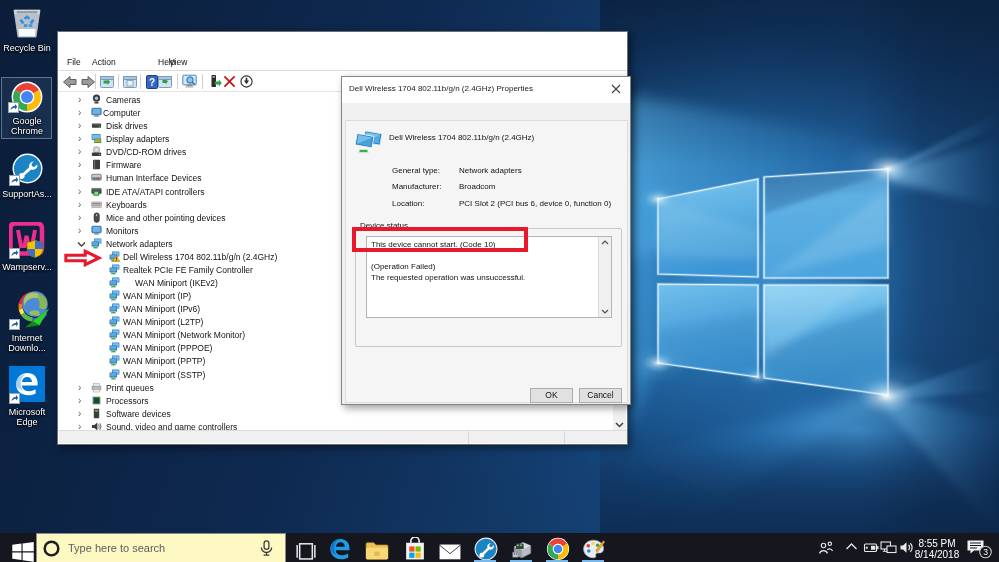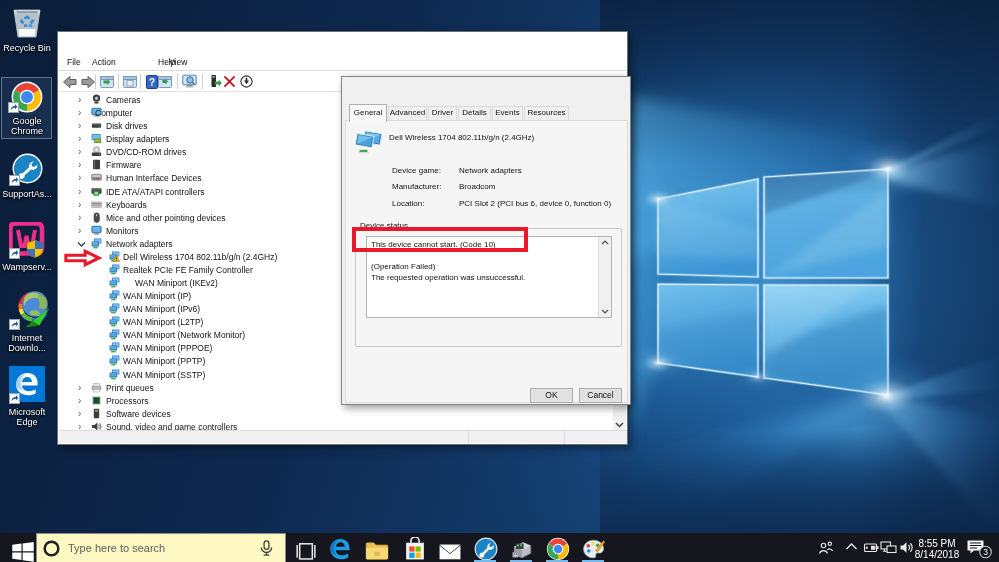--- a/index.html
+++ b/index.html
@@ -340,21 +340,21 @@
           <span class="tlabel" style="left:47px;">Cameras</span>
         </div>
 <div class="trow" style="top:15.1px;">
           <span class="chev" style="left:19px;">›</span>
           <svg class="ticon" style="left:32px;top:0px" width="11" height="11" viewBox="0 0 11 11">
             <rect x="0.8" y="1.2" width="9.4" height="6.6" rx="0.8" fill="#2c82c9" stroke="#1d5d94" stroke-width="0.6"></rect>
             <rect x="1.6" y="2" width="7.8" height="4.9" fill="#6db3e8"></rect>
             <rect x="3.4" y="8" width="4.2" height="0.9" fill="#8a8a8a"></rect>
             <rect x="2.6" y="9" width="5.8" height="1" fill="#b9b9b9"></rect>
           </svg>
-          <span class="tlabel" style="left:36px;">Computer</span>
+          <span class="tlabel" style="left:44px;">Computer</span>
         </div>
 <div class="trow" style="top:28.1px;">
           <span class="chev" style="left:19px;">›</span>
           <svg class="ticon" style="left:32px;top:0px" width="11" height="11" viewBox="0 0 11 11">
             <rect x="0.9" y="3.4" width="9.2" height="4.4" rx="0.7" fill="#3c3c3c"></rect>
             <rect x="1.4" y="4" width="8.2" height="1.2" fill="#5a5a5a"></rect>
             <circle cx="8.4" cy="6.6" r="0.8" fill="#39b54a"></circle>
           </svg>
           <span class="tlabel" style="left:47px;">Disk drives</span>
         </div>
@@ -593,43 +593,41 @@
       <div style="position:absolute;left:409px;top:0;width:1px;height:13px;background:#dadada;"></div>
       <div style="position:absolute;left:505px;top:0;width:1px;height:13px;background:#dadada;"></div>
     </div>
   </div>
 
   <svg id="redarrow" class="abs" style="left:63px;top:249px;z-index:70" width="39" height="18" viewBox="0 0 42 20">
     <path d="M2.5 7 L24 7 L24 2.5 L39.5 10 L24 17.5 L24 13 L2.5 13 Z" fill="#fff" stroke="#e8192c" stroke-width="3.4" stroke-linejoin="miter"></path>
   </svg>
 
   <div id="dlg" class="abs">
-    <div id="dlg-tabs">
-      <div class="tab active" style="left:5px;width:38px;">General</div>
-      <div class="tab" style="left:44px;width:39px;">Advanced</div>
-      <div class="tab" style="left:84px;width:29px;">Driver</div>
-      <div class="tab" style="left:114px;width:33px;">Details</div>
-      <div class="tab" style="left:148px;width:31px;">Events</div>
-      <div class="tab" style="left:180px;width:45px;">Resources</div>
+    <div id="dlg-title">
+      <span class="t">Dell Wireless 1704 802.11b/g/n (2.4GHz) Properties</span>
+      <svg style="position:absolute;right:6px;top:4px;" width="16" height="16" viewBox="0 0 16 16">
+          <path d="M4 4 L12 12 M12 4 L4 12" stroke="#404040" stroke-width="1.1"></path>
+        </svg>
     </div>
     <div id="dlg-page">
       <svg style="position:absolute;left:9px;top:10px;" width="28" height="24" viewBox="0 0 28 24">
         <g transform="rotate(10 13 10)">
           <rect x="8.5" y="0.5" width="17" height="11.5" fill="#2d7dbd" stroke="#e8f2fa" stroke-width="0.8"></rect>
           <rect x="10" y="1.8" width="14" height="8.8" fill="#55abdf"></rect>
           <polygon points="10,1.8 24,1.8 10,10.6" fill="#7cc4ec"></polygon>
           <rect x="1" y="4.5" width="17" height="11.5" fill="#2d7dbd" stroke="#f2f8fc" stroke-width="0.8"></rect>
           <rect x="2.5" y="5.8" width="14" height="8.8" fill="#4aa0da"></rect>
           <polygon points="2.5,5.8 16.5,5.8 2.5,14.6" fill="#74c0ea"></polygon>
         </g>
         <rect x="4.5" y="18.8" width="8" height="2.6" fill="#3fae49"></rect>
         <rect x="3" y="21.2" width="11" height="1.2" fill="#e0e0e0"></rect>
       </svg>
       <span class="dtext" style="left:43px;top:12px;">Dell Wireless 1704 802.11b/g/n (2.4GHz)</span>
-      <span class="dtext" style="left:46px;top:45px;">Device game:</span>
+      <span class="dtext" style="left:46px;top:45px;">General type:</span>
       <span class="dtext" style="left:113px;top:45px;">Network adapters</span>
       <span class="dtext" style="left:46px;top:61px;">Manufacturer:</span>
       <span class="dtext" style="left:113px;top:61px;">Broadcom</span>
       <span class="dtext" style="left:46px;top:78px;">Location:</span>
       <span class="dtext" style="left:113px;top:78px;">PCI Slot 2 (PCI bus 6, device 0, function 0)</span>
       <span class="dtext" style="left:14px;top:100px;">Device status</span>
       <div id="grpbox"></div>
       <div id="statusarea">
         <span class="dtext" style="left:4px;top:3px;">This device cannot start. (Code 10)</span>
         <span class="dtext" style="left:4px;top:25px;">(Operation Failed)</span>

